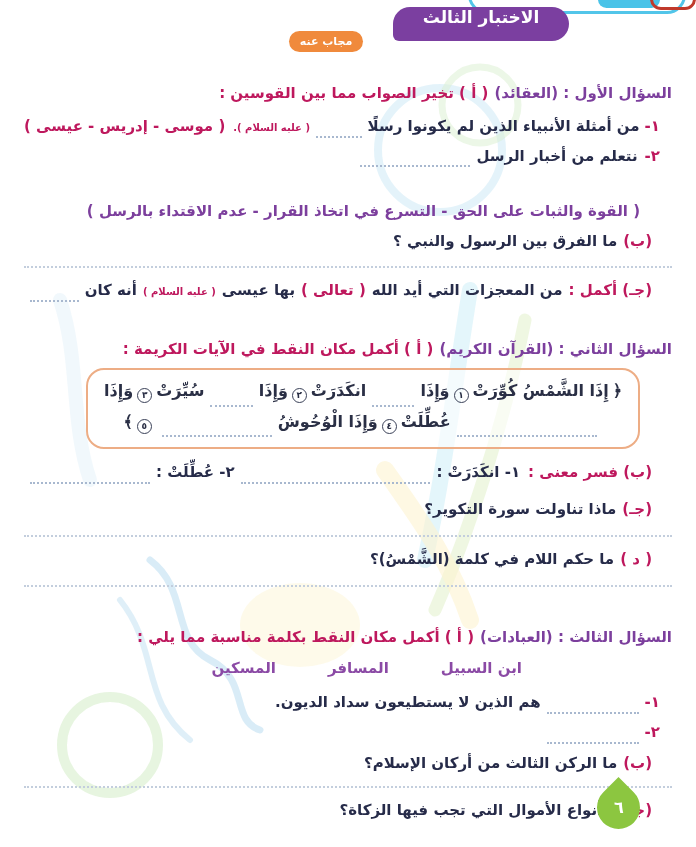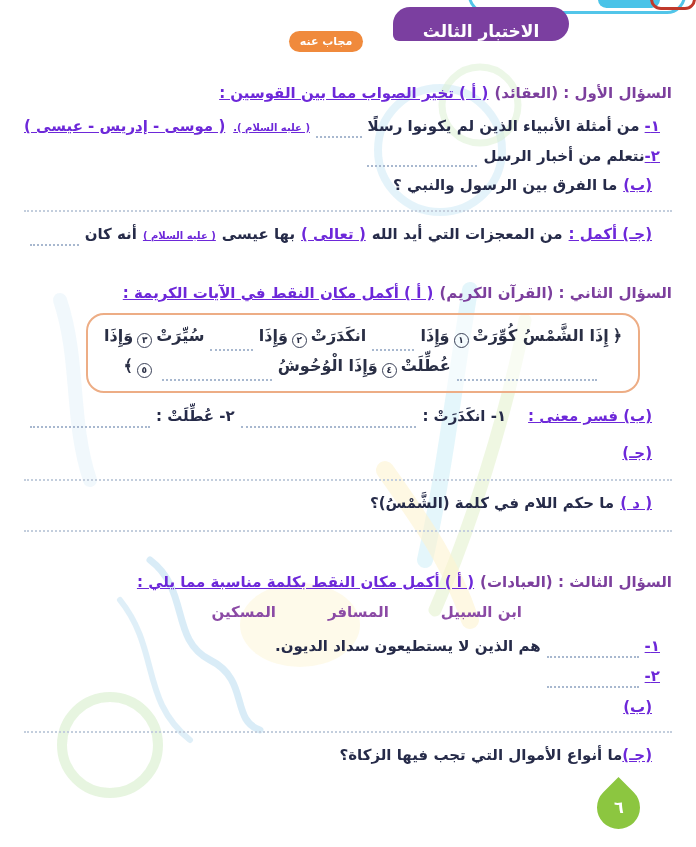--- a/index.html
+++ b/index.html
@@ -14,30 +14,30 @@
 
   
   .decor-frame { position:absolute; left:468px; top:-24px; width:218px; height:38px;
     border:3px solid #52c5e9; border-radius:19px; background:transparent; z-index:1; }
   .decor-cyan-bar { position:absolute; left:598px; top:-9px; width:62px; height:17px;
     background:#49c3e8; border-radius:9px; z-index:1; }
   .decor-red { position:absolute; left:650px; top:-12px; width:46px; height:22px;
     border:3px solid #c0392b; border-radius:11px; z-index:1; }
   .title-badge { position:absolute; left:393px; top:7px; width:176px; height:34px;
     background:#7b3fa0; color:#fff; border-radius:17px 17px 17px 6px;
-    display:flex; align-items:flex-end; justify-content:center;
+    display:flex; align-items:flex-start; justify-content:center;
     font-size:17px; z-index:2; }
   .answered-pill { position:absolute; left:289px; top:31px; width:74px; height:21px;
     background:#f08a3c; color:#fff; border-radius:11px;
     display:flex; align-items:center; justify-content:center;
     font-size:11px; z-index:2; }
 
   .line { display:flex; align-items:baseline; line-height:1.45; }
   .t-purple { color:#7c3f9d;margin-top:28px; }
-  .t-orange { color:#6d28d9;text-decoration:underline; }
+  .t-orange { color:#be185d; }
   .t-dark { color:#262b49; }
   .small { font-size:10px; }
   .dots { flex:1 1 auto; border-bottom:2px dotted #a8b8cf; margin:0 6px; align-self:flex-end; height:16px; }
   .dots-fixed { flex:0 0 auto; border-bottom:2px dotted #a8b8cf; margin:0 6px; align-self:flex-end; height:16px; }
   .sep { border-top:2px dotted #c3cedd; height:0; }
   .indent { padding-right:12px; }
   .indent2 { padding-right:20px; }
 
   .verse-box { border:2px solid #edad85; border-radius:18px;
     margin:8px 62px 0 32px; margin-right:32px; margin-left:62px;
@@ -95,24 +95,27 @@
     <div class="line indent" style="margin-top:11px">
       <span class="t-orange">١-</span>
       <span class="t-dark" style="margin-right:5px">من أمثلة الأنبياء الذين لم يكونوا رسلًا</span>
       <span class="dots"></span>
       <span class="t-orange small">( عليه السلام ).</span>
       <span class="t-orange" style="margin-right:8px">( موسى - إدريس - عيسى )</span>
     </div>
 
     <div class="line indent" style="margin-top:8px">
       <span class="t-orange">٢-</span>
-      <span class="t-dark" style="margin-right:0">نتعلم من أخبار الرسل</span>
+      <span class="t-dark" style="margin-right:7px">نتعلم من أخبار الرسل</span>
       <span class="dots-fixed" style="width:110px"></span>
     </div>
 
+    <div class="line" style="margin-top:6px; padding-right:32px">
+      <span class="t-purple">( القوة والثبات على الحق - التسرع في اتخاذ القرار - عدم الاقتداء بالرسل )</span>
+    </div>
 
     <div class="line indent2" style="margin-top:8px">
       <span class="t-orange">(ب)</span>
       <span class="t-dark" style="margin-right:6px">ما الفرق بين الرسول والنبي ؟</span>
     </div>
 
     <div class="sep" style="margin-top:13px"></div>
 
     <div class="line indent2" style="margin-top:12px">
       <span class="t-orange">(جـ) أكمل :</span>
@@ -150,28 +153,29 @@
         <span class="aya">٤</span>
         <span class="vseg">وَإِذَا الْوُحُوشُ</span>
         <span class="dots-fixed" style="width:110px"></span>
         <span class="aya">٥</span>
         <span class="vseg">﴾</span>
       </div>
     </div>
 
     <div class="line indent2" style="margin-top:13px">
       <span class="t-orange">(ب) فسر معنى :</span>
-      <span class="t-dark" style="margin-right:22px">١- انكَدَرَتْ :</span>
+      <span class="t-dark" style="margin-right:8px">١- انكَدَرَتْ :</span>
       <span class="dots"></span>
       <span class="t-dark">٢- عُطِّلَتْ :</span>
       <span class="dots-fixed" style="width:120px"></span>
     </div>
 
     <div class="line indent2" style="margin-top:15px">
       <span class="t-orange">(جـ)</span>
+      <span class="t-dark" style="margin-right:6px">ماذا تناولت سورة التكوير؟</span>
     </div>
 
     <div class="sep" style="margin-top:14px"></div>
 
     <div class="line indent2" style="margin-top:12px">
       <span class="t-orange">( د )</span>
       <span class="t-dark" style="margin-right:6px">ما حكم اللام في كلمة (الشَّمْسُ)؟</span>
     </div>
 
     <div class="sep" style="margin-top:15px"></div>
@@ -193,20 +197,21 @@
       <span class="t-dark">هم الذين لا يستطيعون سداد الديون.</span>
     </div>
 
     <div class="line indent" style="margin-top:8px">
       <span class="t-orange">٢-</span>
       <span class="dots-fixed" style="width:92px"></span>
     </div>
 
     <div class="line indent2" style="margin-top:9px">
       <span class="t-orange">(ب)</span>
+      <span class="t-dark" style="margin-right:6px">ما الركن الثالث من أركان الإسلام؟</span>
     </div>
 
     <div class="sep" style="margin-top:12px"></div>
 
     <div class="line indent2" style="margin-top:12px">
       <span class="t-orange">(جـ)</span>
       <span class="t-dark" style="margin-right:0">ما أنواع الأموال التي تجب فيها الزكاة؟</span>
     </div>
 
   </div>

